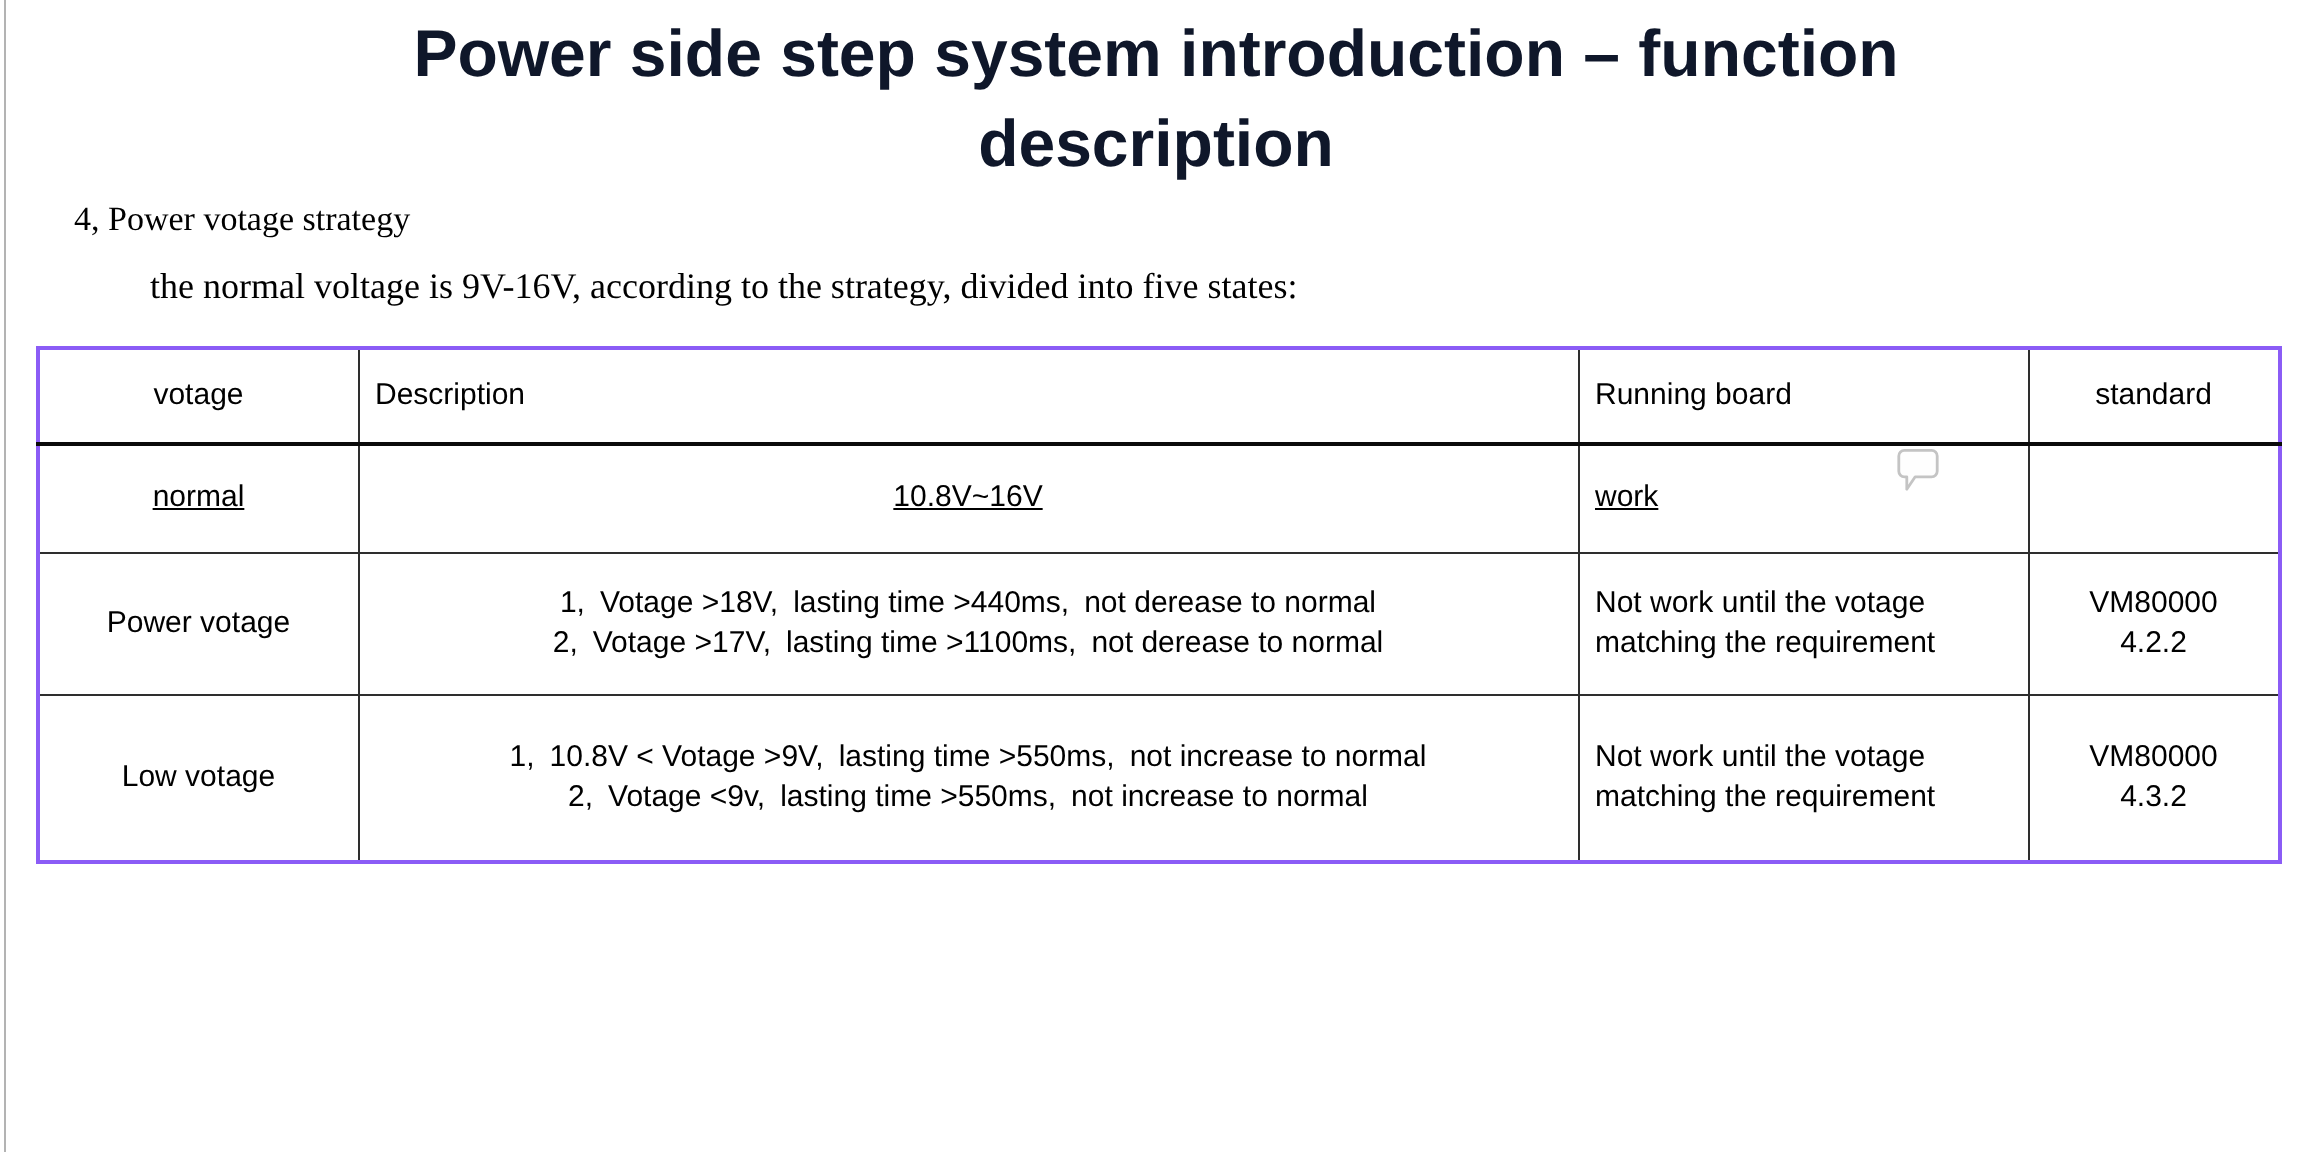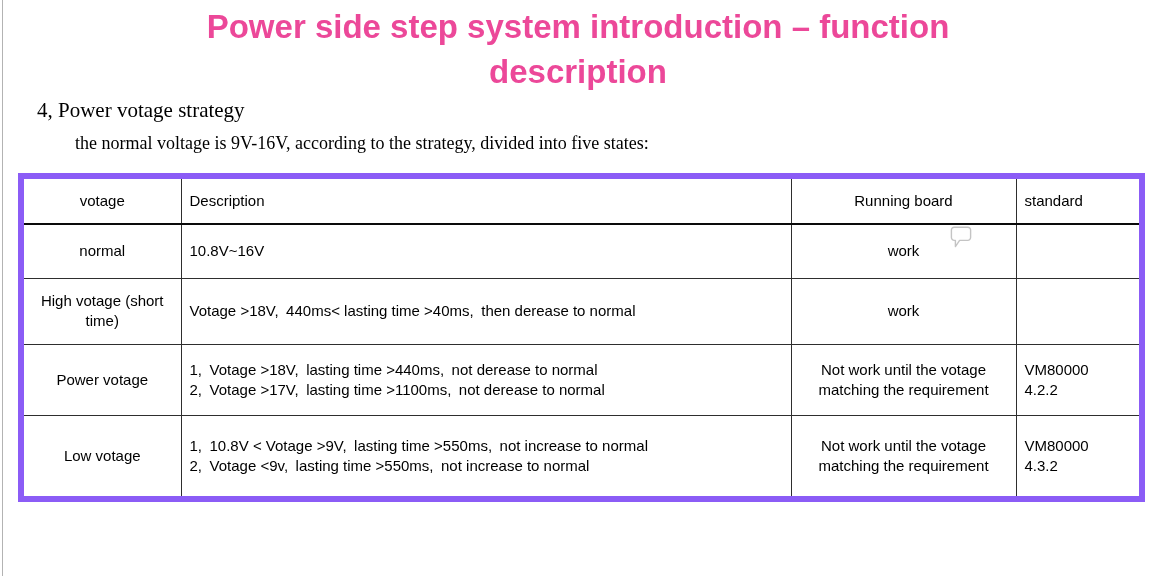--- a/index.html
+++ b/index.html
@@ -20,21 +20,21 @@
     text-align: center;
     font-size: 33px;
     line-height: 45px;
     font-weight: 700;
     font-family: "Liberation Sans", sans-serif;
     letter-spacing: 0px;
   }
   .section-heading {
     margin: 3px 0 0 37px;
     font-family: "Liberation Serif", serif;
-    font-size: 21px;
+    font-size: 17px;
     line-height: 26px;
     font-weight: 400;
   }
   .intro {
     margin: 8px 0 0 75px;
     font-family: "Liberation Serif", serif;
     font-size: 18px;
     line-height: 24px;
   }
   table.strategy {
@@ -45,48 +45,48 @@
     font-size: 15px;
     line-height: 20px;
   }
   table.strategy th, table.strategy td {
     border: 1px solid #2e2e2e;
     padding: 4px 8px;
     vertical-align: middle;
     font-weight: 400;
     overflow: hidden;
   }
-  table.strategy { border: 6px solid #8b5cf6; }
+  table.strategy { border: 2px solid #8b5cf6; }
   table.strategy thead th { border-bottom: 2px solid #0a0a0a; }
   .col-votage   { width: 160px; text-align: center; }
   .col-desc     { width: 610px; text-align: left; }
-  .col-running  { width: 225px; text-align: center; }
-  .col-standard { width: 126px; text-align: left; }
-  td.col-desc { padding-left: 12px; }
+  .col-running  { width: 225px; text-align: left; }
+  .col-standard { width: 126px; text-align: center; }
+  td.col-desc { padding-left: 12px; text-align: center; }
   td.col-running { position: relative; margin-top: 16px; }
   tr.h-header { height: 48px; }
-  tr.h-r0 { height: 54px; }
+  tr.h-r0 { height: 54px; text-decoration: underline; }
   tr.h-r1 { height: 66px; }
   tr.h-r2 { height: 65px; }
   tr.h-r3 { height: 71px; }
   tr.h-r4 { height: 84px; }
   th { text-align: center; }
   .bubble {
     position: absolute;
     left: 158px; top: 1px;
     width: 22px; height: 23px;
     cursor: pointer;
   }
 </style>
 </head>
 <body>
 
 <div class="left-rule"></div>
 
-<h1 class="title" style="color:#ec4899;">
+<h1 class="title" style="color:#0f172a;">
   <span>Power side step system introduction – function</span><br>
   <span>description</span>
 </h1>
 
 <div class="section-heading">4, Power votage strategy</div>
 
 <div class="intro">the normal voltage is 9V-16V, according to the strategy, divided into five states:</div>
 
 <table class="strategy">
   <colgroup>
@@ -112,30 +112,20 @@
       <td class="col-running">
         <span>work</span>
         <span class="bubble">
           <svg width="22" height="23" viewBox="0 0 22 23">
             <path d="M4.2 1.2 H17.8 A2.8 2.8 0 0 1 20.6 4 V11.6 A2.8 2.8 0 0 1 17.8 14.4 H9.6 L5.4 20.6 V14.4 H4.2 A2.8 2.8 0 0 1 1.4 11.6 V4 A2.8 2.8 0 0 1 4.2 1.2 Z" fill="#fefefe" stroke="#c4c4c4" stroke-width="1.4" stroke-linejoin="round"></path>
           </svg>
         </span>
       </td>
       <td class="col-standard"></td>
     </tr>
-    <tr class="h-r1">
-      <td class="col-votage">High votage (short time)</td>
-      <td class="col-desc">
-        <div>Votage &gt;18V, 440ms&lt; lasting time &gt;40ms, then derease to normal</div>
-      </td>
-      <td class="col-running">
-        <span>work</span>
-      </td>
-      <td class="col-standard"></td>
-    </tr>
     <tr class="h-r3">
       <td class="col-votage">Power votage</td>
       <td class="col-desc">
         <div>1, Votage &gt;18V, lasting time &gt;440ms, not derease to normal</div>
         <div>2, Votage &gt;17V, lasting time &gt;1100ms, not derease to normal</div>
       </td>
       <td class="col-running">
         <span>Not work until the votage matching the requirement</span>
       </td>
       <td class="col-standard">

